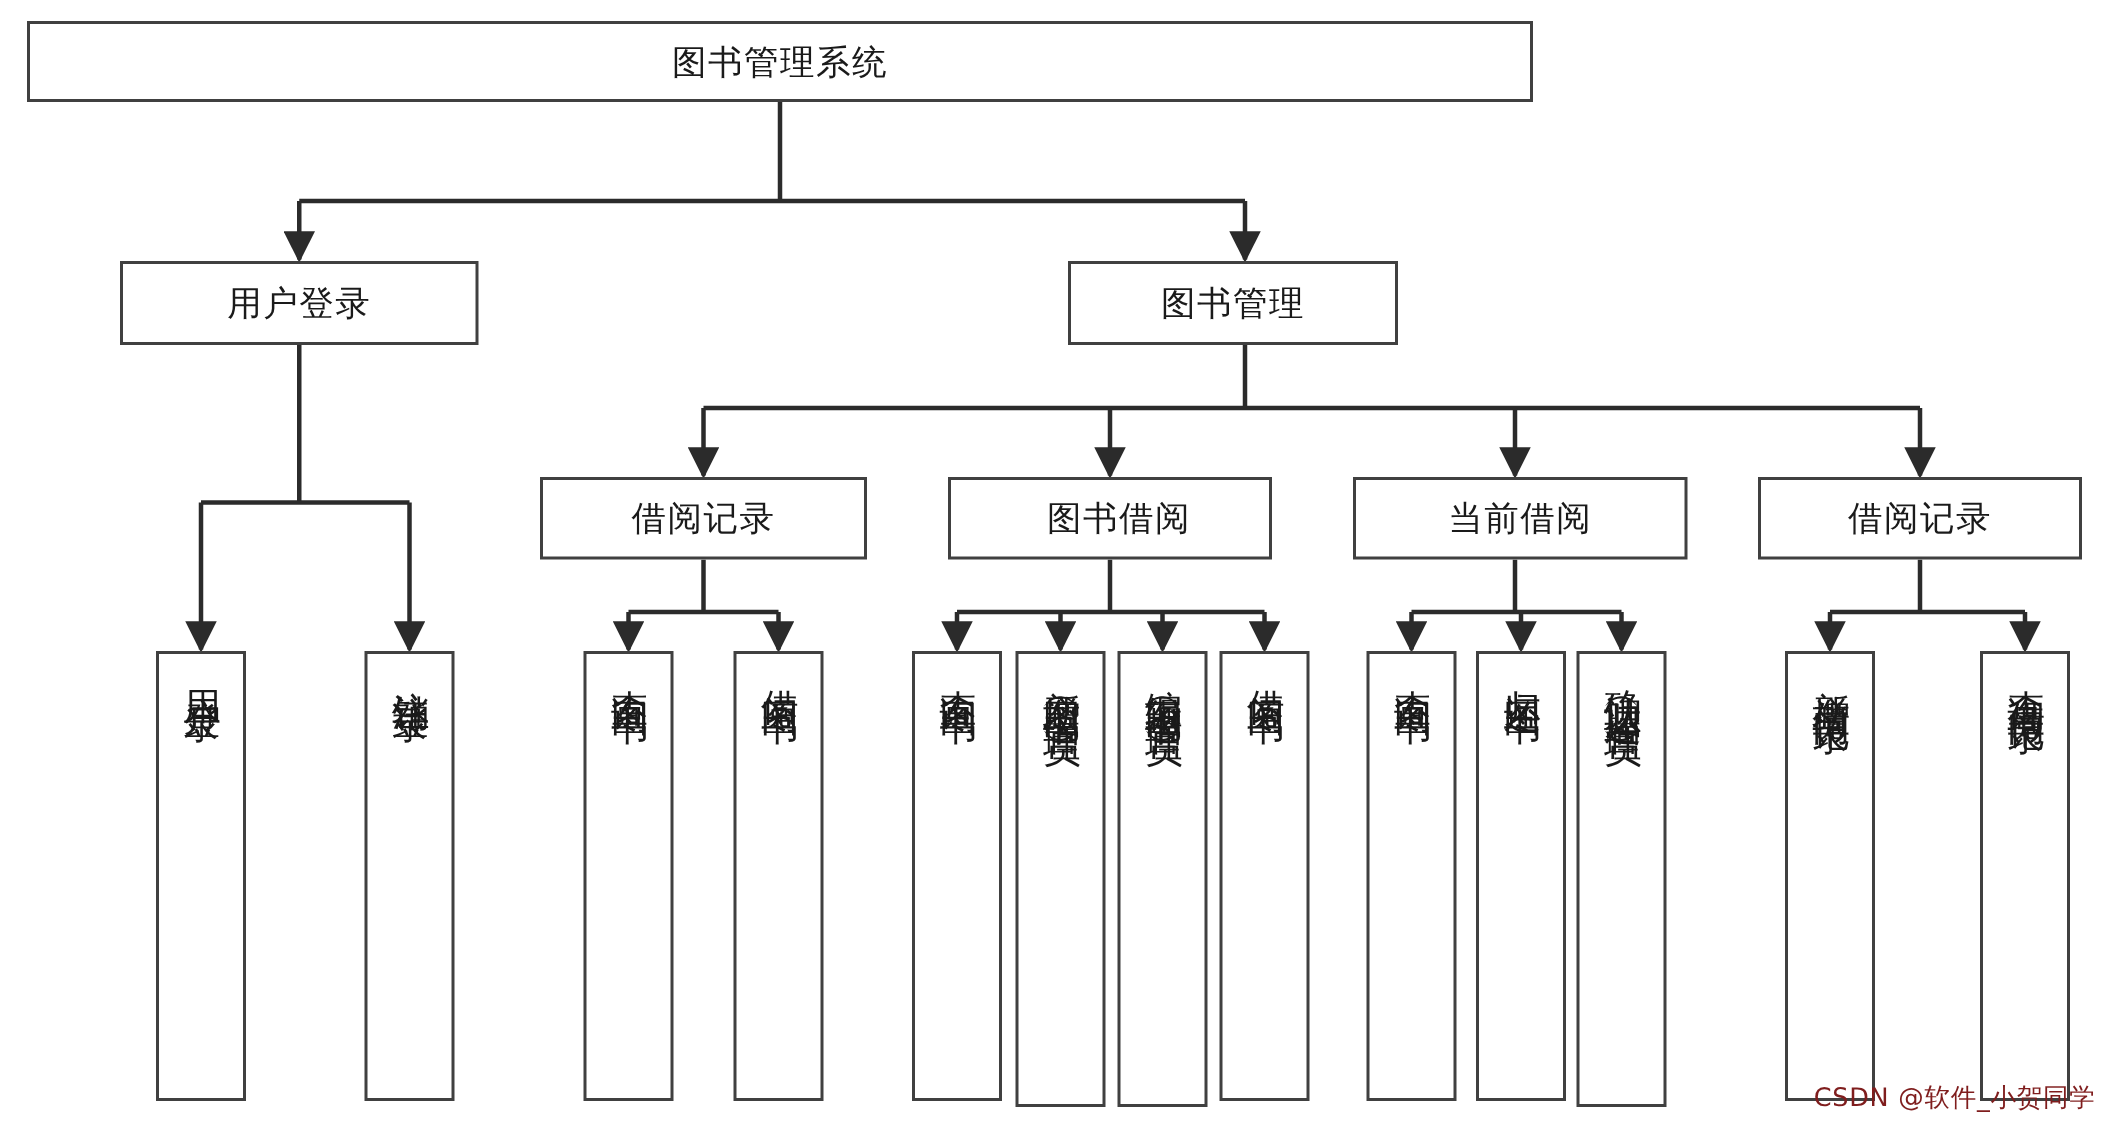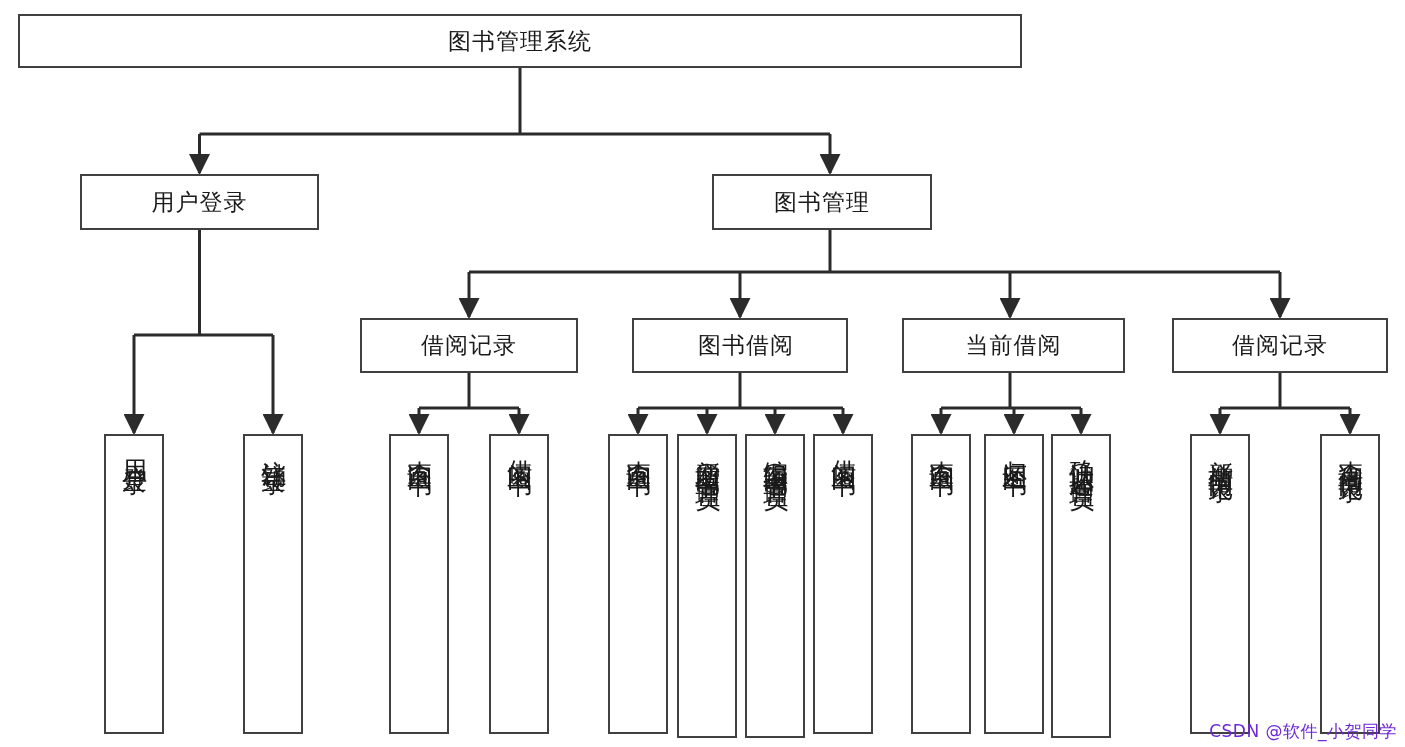--- a/index.html
+++ b/index.html
@@ -50,21 +50,21 @@
     line-height: 1.06;
     letter-spacing: 4px;
     text-align: center;
     white-space: nowrap;
   }
   .watermark {
     position: absolute;
     right: 8px;
     bottom: 4px;
     font-size: 17px;
-    color: #6d28d9;
+    color: #7f1d1d;
     letter-spacing: 0.5px;
     white-space: nowrap;
   }
 </style>
 </head>
 <body>
 
 <div id="canvas">
   <svg id="edges" viewBox="0 0 1405 747">
     <defs>

